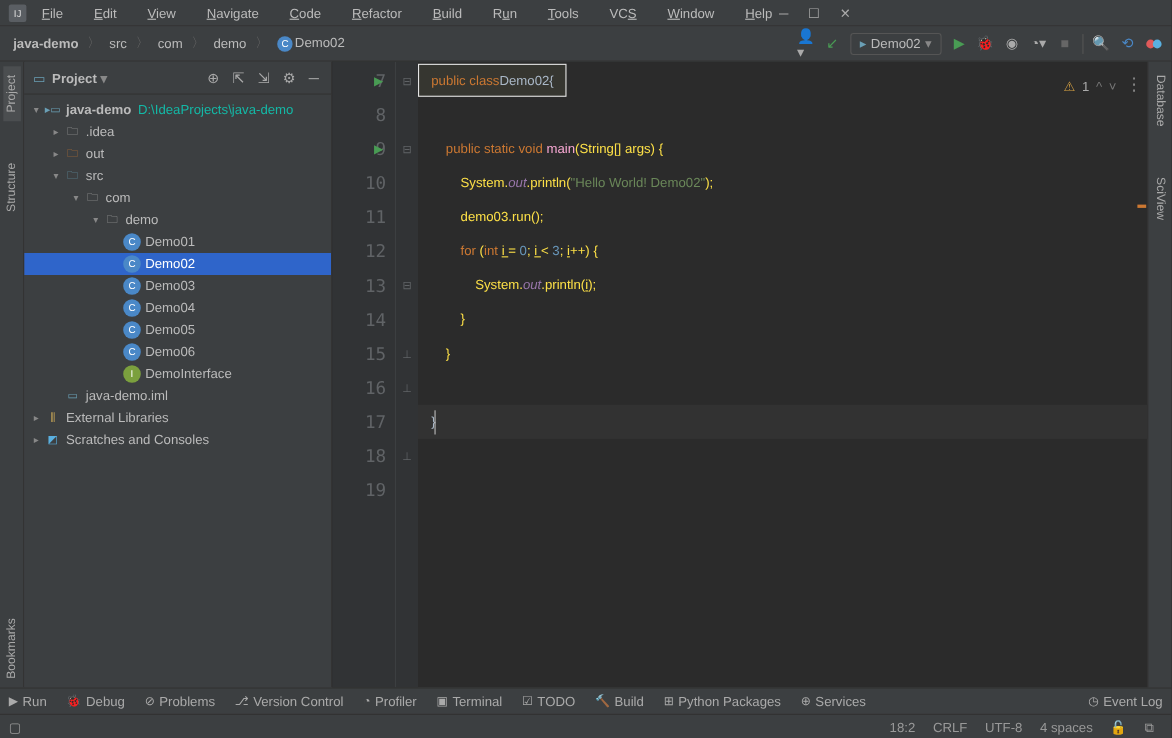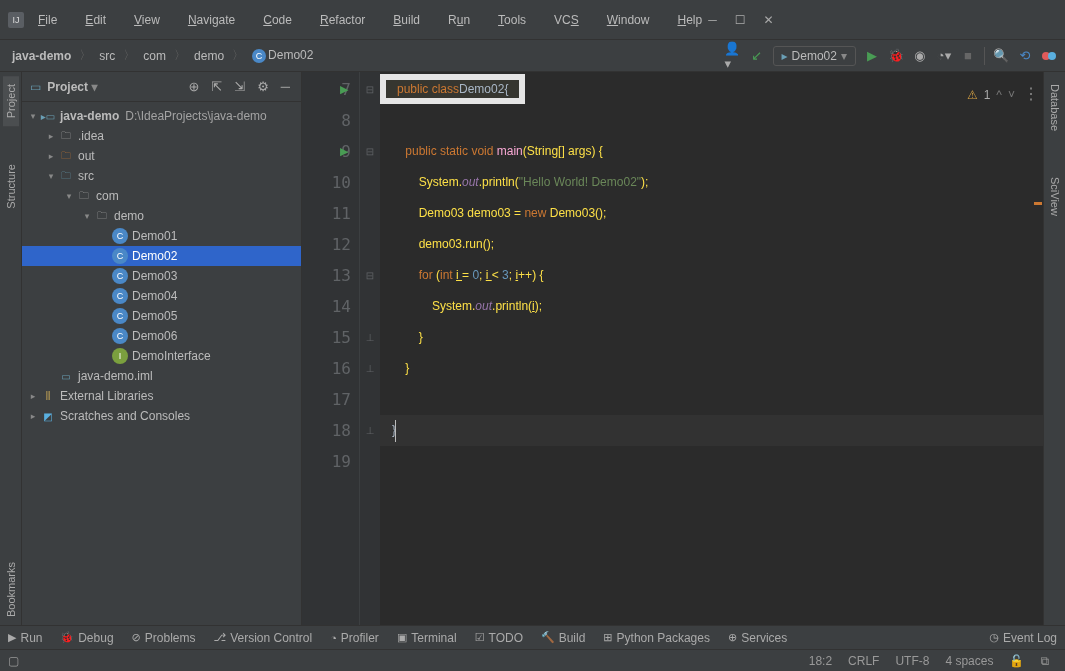--- a/index.html
+++ b/index.html
@@ -1,17 +1,17 @@
 <!DOCTYPE html>
 <html><head>
 <meta charset="utf-8">
 <style>
 *{margin:0;padding:0;box-sizing:border-box;font-family:"Segoe UI",Arial,sans-serif;font-size:12px;user-select:none}
 body{width:1065px;height:671px;background:#3c3f41;color:#bbb;overflow:hidden;display:flex;flex-direction:column}
-.titlebar{height:40px;background:#3c3f41;display:flex;align-items:center;padding:0 8px;border-bottom:1px solid #323232}
+.titlebar{height:24px;background:#3c3f41;display:flex;align-items:center;padding:0 8px;border-bottom:1px solid #323232}
 .titlebar .logo{width:16px;height:16px;background:#5a5e63;border-radius:2px;margin-right:8px;display:flex;align-items:center;justify-content:center;font-size:9px;color:#ddd}
 .menubar{display:flex;gap:16px}
 .menubar span{padding:2px 6px;cursor:pointer}
 .menubar span u{text-decoration:underline}
 .titlebar .title{flex:1;text-align:center;color:#888;font-size:12px}
 .winbtns{display:flex;gap:18px;color:#aaa;font-size:12px}
 .toolbar{height:32px;background:#3c3f41;display:flex;align-items:center;padding:0 8px;border-bottom:1px solid #323232}
 .breadcrumb{display:flex;align-items:center;gap:4px;color:#bbb}
 .breadcrumb .crumb{padding:2px 4px}
 .breadcrumb .sep{color:#666}
@@ -31,40 +31,40 @@
 .treerow{display:flex;align-items:center;height:20px;padding-right:6px;cursor:pointer;white-space:nowrap}
 .treerow.selected{background:#2f65ca;color:#fff}
 .treerow .arrow{width:14px;text-align:center;color:#888;font-size:9px}
 .treerow .ficon{width:16px;height:16px;margin-right:4px;display:inline-flex;align-items:center;justify-content:center;font-size:10px;border-radius:2px}
 .ficon.folder{color:#b0b0b0}
 .ficon.folder-orange{color:#cc7832}
 .ficon.folder-blue{color:#6a9fb5}
 .ficon.class{background:#4a88c7;border-radius:50%;color:#fff;font-size:9px}
 .ficon.iface{background:#7ba03e;border-radius:50%;color:#fff;font-size:9px}
 .ficon.mod{color:#6a9fb5}
-.treerow .dimpath{color:#a3a3a3;margin-left:6px}
+.treerow .dimpath{color:#14b8a6;margin-left:6px}
 .editor{flex:1;display:flex;flex-direction:column;background:#2b2b2b;position:relative}
 .codearea{flex:1;display:flex;overflow:hidden;position:relative}
 .gutter{width:58px;background:#313335;border-right:1px solid #3c3f41;padding-top:2px}
 .grow{height:31px;display:flex;align-items:center;justify-content:flex-end;padding-right:8px;color:#606366;font-family:Consolas,monospace;font-size:16px;position:relative}
 .grow .runmark{position:absolute;left:38px;color:#499c54;font-size:11px}
 .foldgutter{width:20px;background:#313335;padding-top:2px}
 .frow{height:31px;display:flex;align-items:center;justify-content:center;color:#606366;font-size:10px}
 .code{flex:1;padding-top:2px;font-family:Consolas,monospace;font-size:17px;line-height:31px;position:relative}
 .cline{height:31px;padding-left:12px;white-space:pre}
 .cline.current{background:#323232}
 .kw{color:#cc7832}
 .cls{color:#a9b7c6}
 .fn{color:#f9a8d4}
 .str{color:#6a8759}
 .num{color:#6897bb}
 .field{color:#9876aa;font-style:italic}
 .par{color:#fde047}
 .brace{color:#a9b7c6}
-.hlbox{position:absolute;top:2px;left:0;height:30px;border:6px solid #e5e5e5;background:rgba(122,122,82,0.15);padding:0 11px;display:flex;align-items:center}
+.hlbox{position:absolute;top:2px;left:0;height:30px;border:1px solid #e5e5e5;background:rgba(122,122,82,0.15);padding:0 11px;display:flex;align-items:center}
 .warnbadge{position:absolute;top:8px;right:28px;display:flex;align-items:center;gap:6px;color:#aaa;font-size:12px}
 .warnbadge .tri{color:#d9a343}
 .orangemark{position:absolute;right:1px;top:130px;width:8px;height:3px;background:#cc7832}
 .rightstrip{width:22px;background:#3c3f41;border-left:1px solid #323232;display:flex;flex-direction:column;align-items:center;padding-top:4px;gap:30px}
 .rightstrip .vtab{writing-mode:vertical-rl;padding:8px 2px;color:#aaa;font-size:11px;cursor:pointer}
 .bottombar{height:24px;background:#3c3f41;border-top:1px solid #323232;display:flex;align-items:center;padding:0 8px;gap:18px;color:#aaa}
 .bottombar .btab{display:flex;align-items:center;gap:4px;cursor:pointer;font-size:11px}
 .bottombar .spacer{flex:1}
 .statusbar{height:22px;background:#3c3f41;border-top:1px solid #323232;display:flex;align-items:center;padding:0 8px;color:#999;font-size:11px}
 .statusbar .spacer{flex:1}
@@ -266,21 +266,20 @@
       <div class="code">
         <div class="hlbox">
             <span class="kw">public class </span>
             <span class="cls">Demo02 </span>
             <span class="brace">{</span>
           </div>
         <div class="cline"></div>
         <div class="cline"></div>
         <div class="cline"><span class="kw">    public static </span><span class="kw">void </span><span class="fn">main</span><span class="par">(String[] args) {</span></div>
         <div class="cline"><span class="par">        System.</span><span class="field">out</span><span class="par">.println(</span><span class="str">"Hello World! Demo02"</span><span class="par">);</span></div>
-        <div class="cline"><span class="par">        Demo03 demo03 = </span><span class="kw">new </span><span class="par">Demo03();</span></div>
         <div class="cline"><span class="par">        demo03.run();</span></div>
         <div class="cline"><span>        </span><span class="kw">for </span><span class="par">(</span><span class="kw">int </span><span class="par" style="text-decoration:underline">i </span><span class="par">= </span><span class="num">0</span><span class="par">; </span><span class="par" style="text-decoration:underline">i </span><span class="par">&lt; </span><span class="num">3</span><span class="par">; </span><span class="par" style="text-decoration:underline">i</span><span class="par">++) {</span></div>
         <div class="cline"><span class="par">            System.</span><span class="field">out</span><span class="par">.println(</span><span class="par" style="text-decoration:underline">i</span><span class="par">);</span></div>
         <div class="cline"><span class="par">        }</span></div>
         <div class="cline"><span class="par">    }</span></div>
         <div class="cline"></div>
         <div class="cline current"><span class="brace">}</span><span class="caret"></span></div>
         <div class="cline"></div>
         <div class="warnbadge">
             <span class="tri">⚠</span>

